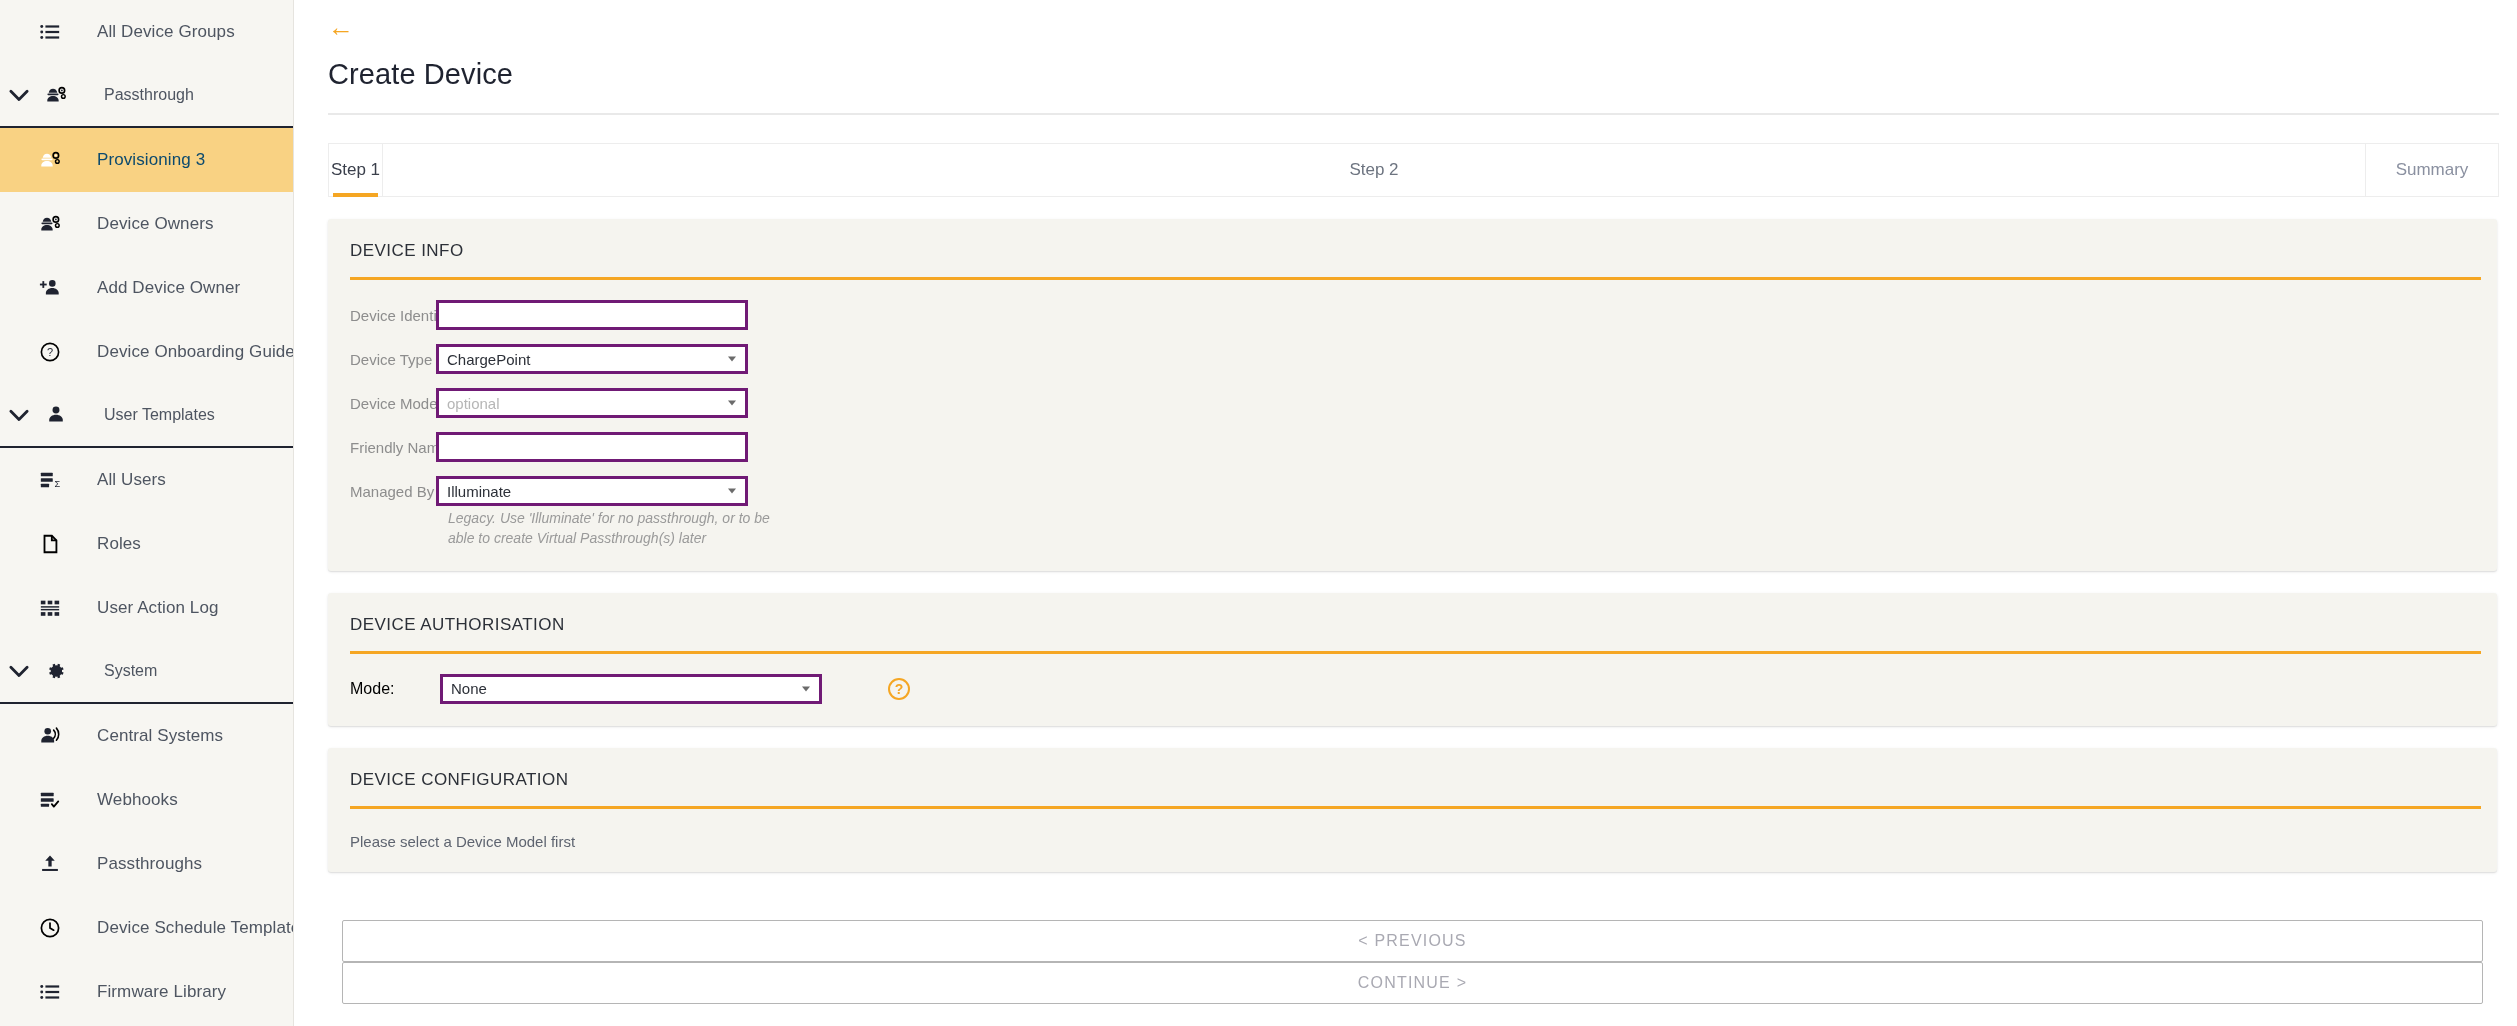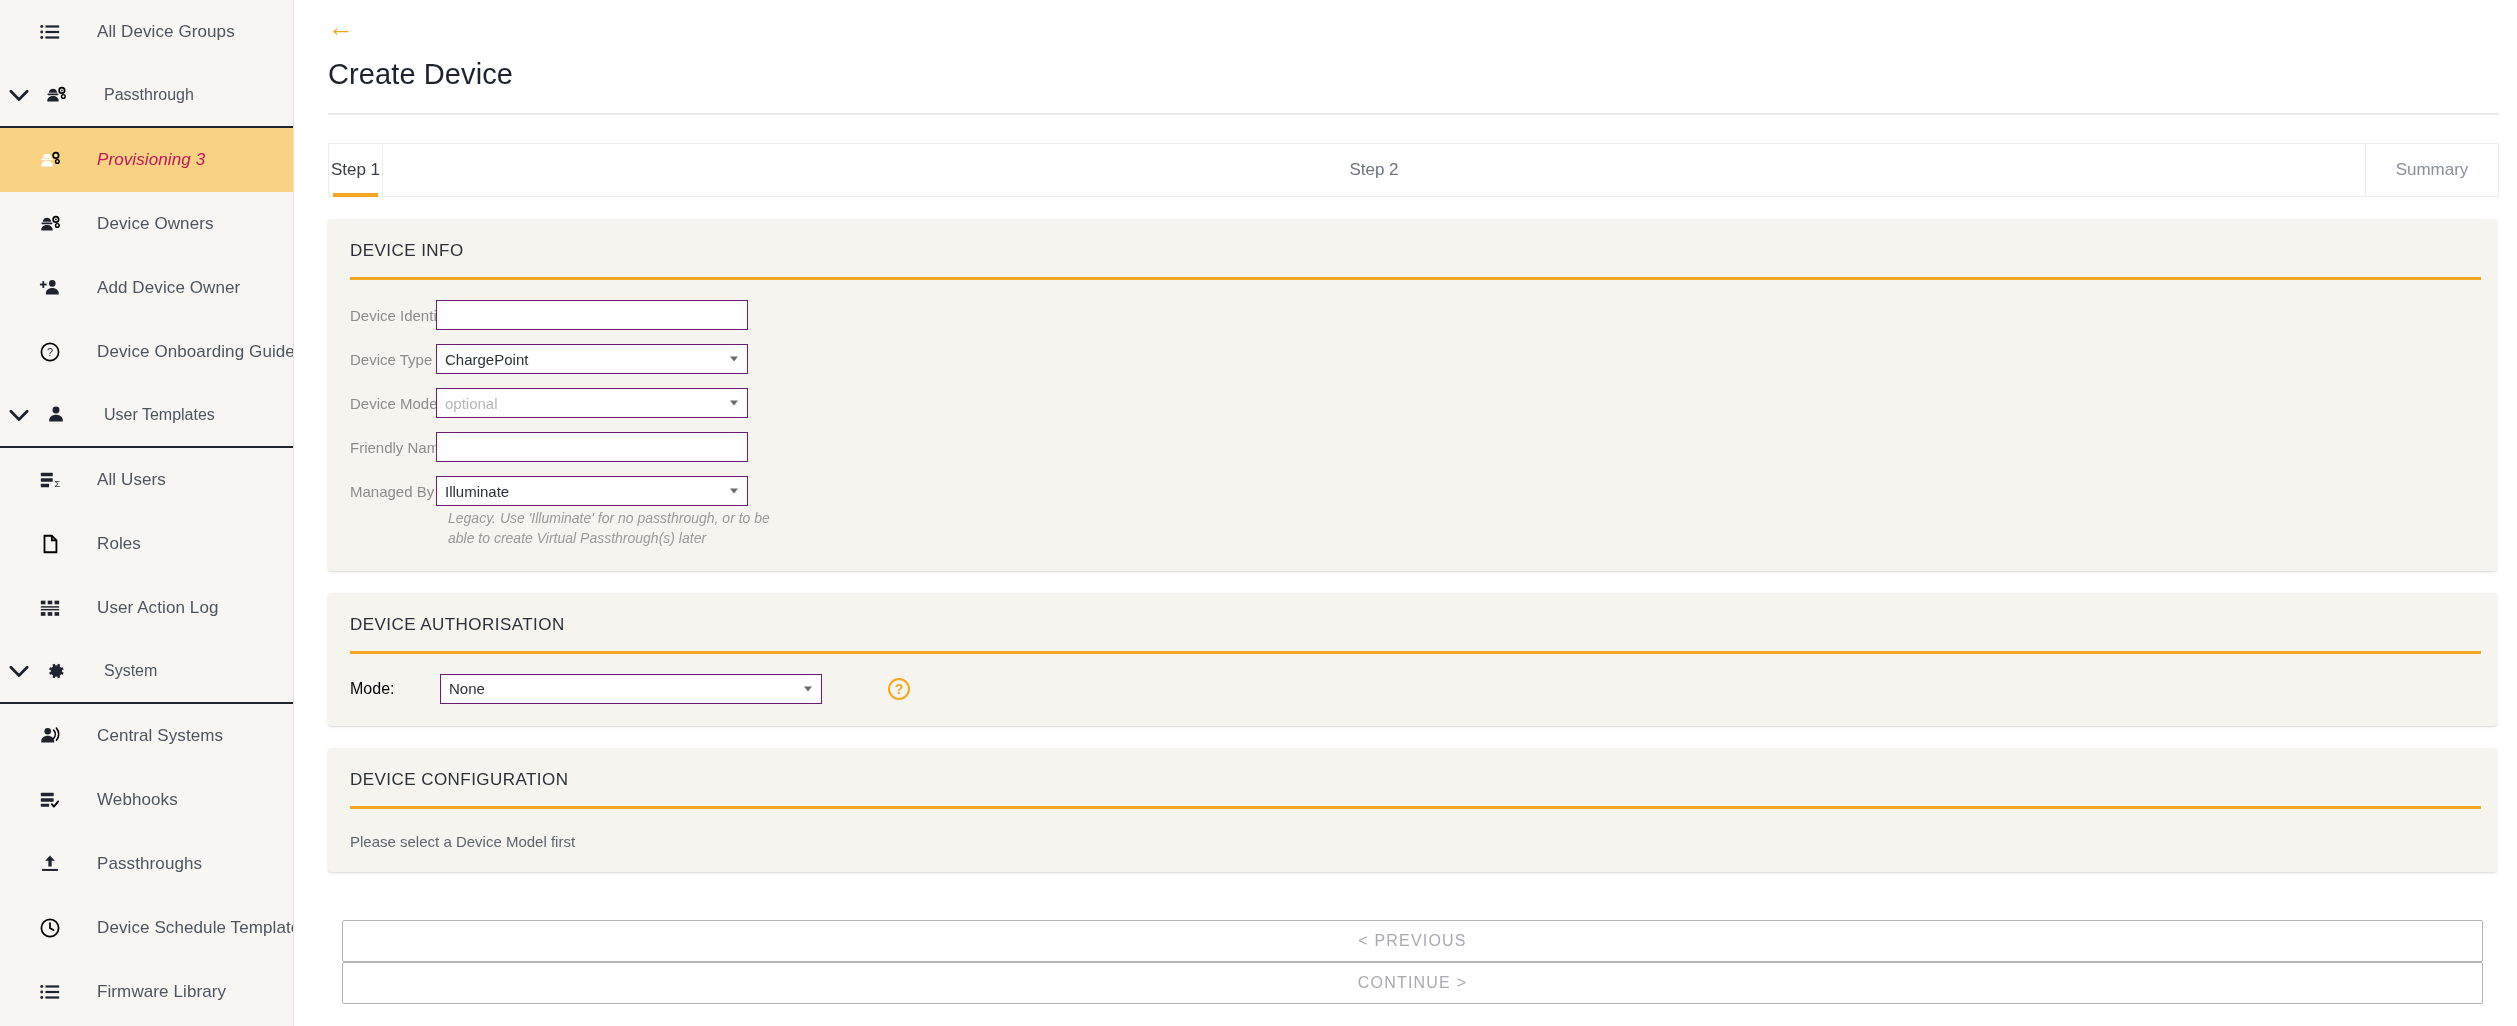--- a/index.html
+++ b/index.html
@@ -75,21 +75,21 @@
   .nav-group .lbl {
     font-size: 16px;
     color: #4e5561;
     margin-left: 28px;
     white-space: nowrap;
   }
 
   .nav-item.active {
     background: #f9d283;
   }
-  .nav-item.active .lbl { color: #be185d; font-style: italic; }
+  .nav-item.active .lbl { color: #0c4a6e; }
   .nav-item.active svg { fill: #ffffff; }
 
   .sidebar svg { fill: #1f2330; }
 
   
   .main {
     flex: 1 1 auto;
     height: 1026px;
     background: #ffffff;
     overflow: hidden;
@@ -184,21 +184,21 @@
     color: #8d8d8d;
     padding-right: 12px;
     white-space: nowrap;
     flex: 0 0 86px;
   }
   .req { color: #e04b4b; font-size: 14px; }
   .fctl {
     width: 312px;
     height: 30px;
     background: #ffffff;
-    border: 1px solid #701a75;
+    border: 3px solid #701a75;
     display: flex;
     align-items: center;
     padding: 0 8px 0 8px;
     font-size: 15px;
     color: #2c3038;
     position: relative;
     cursor: text;
   }
   .fctl.select { cursor: pointer; }
   .fctl .ph { color: #b6b6b6; }

